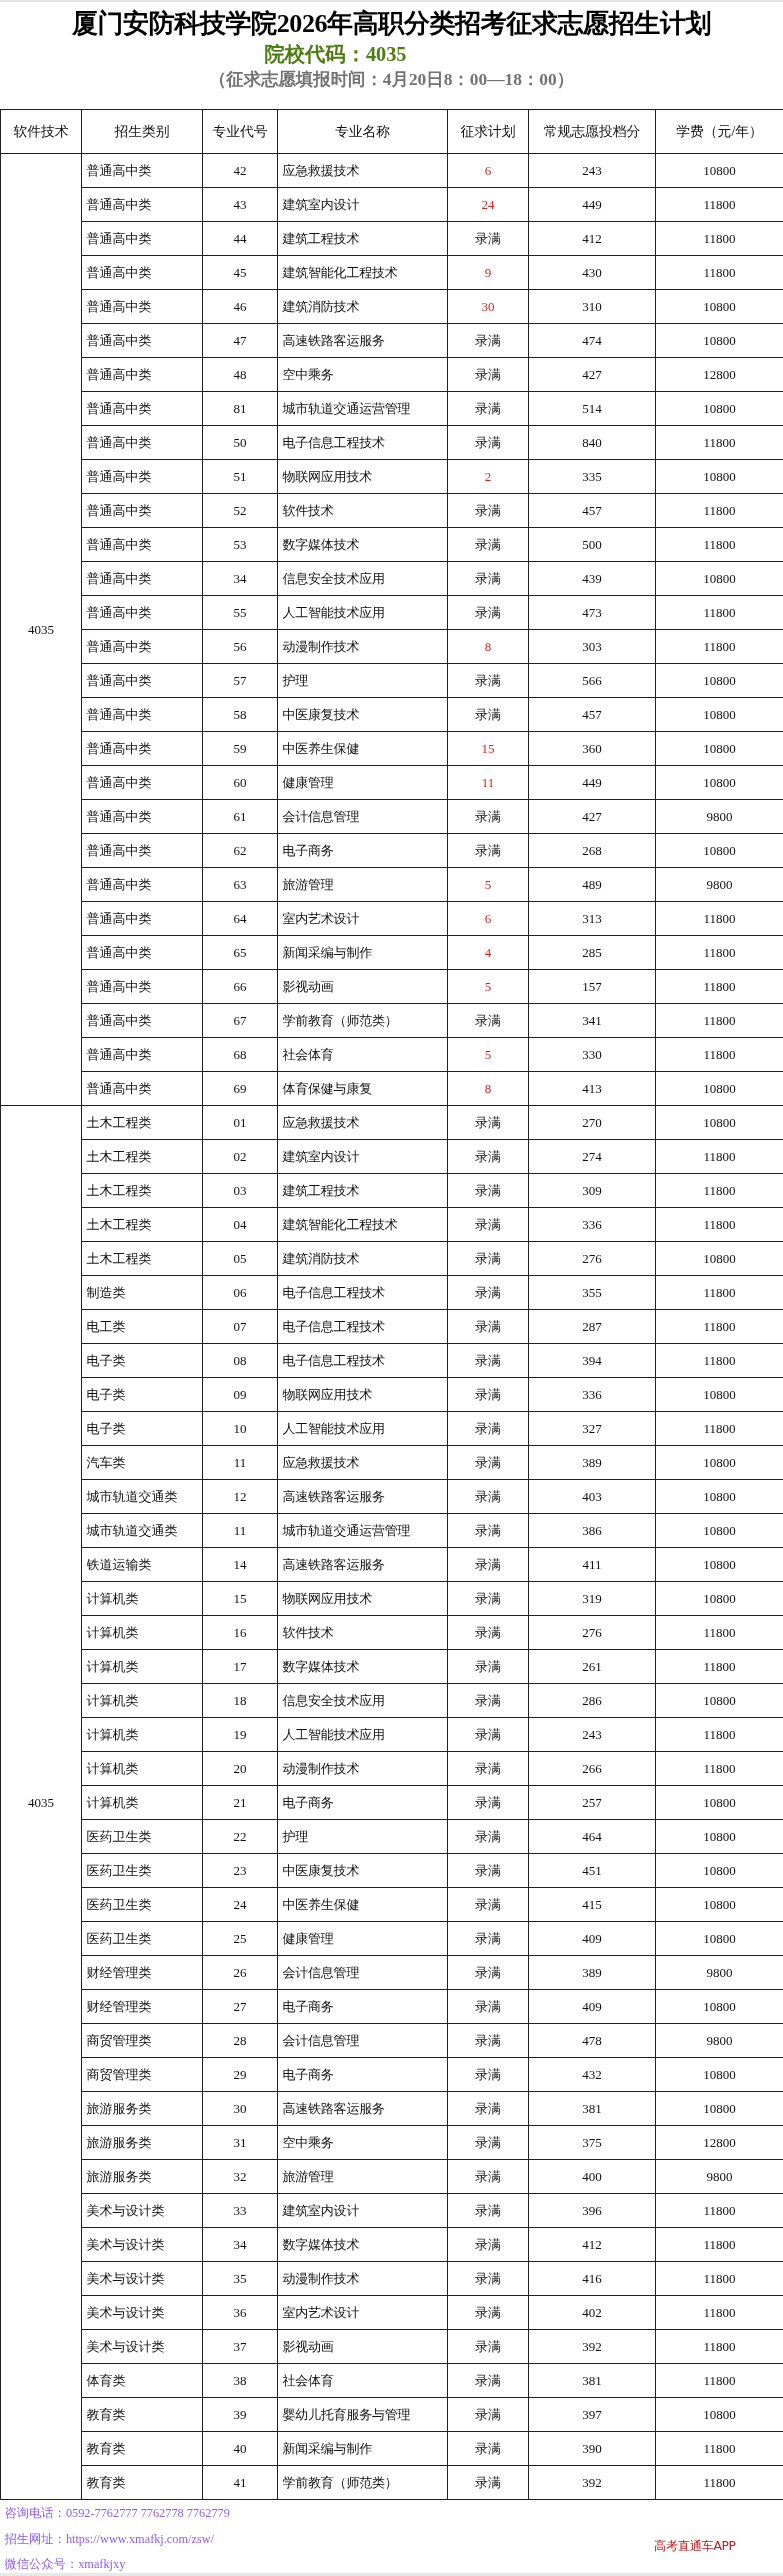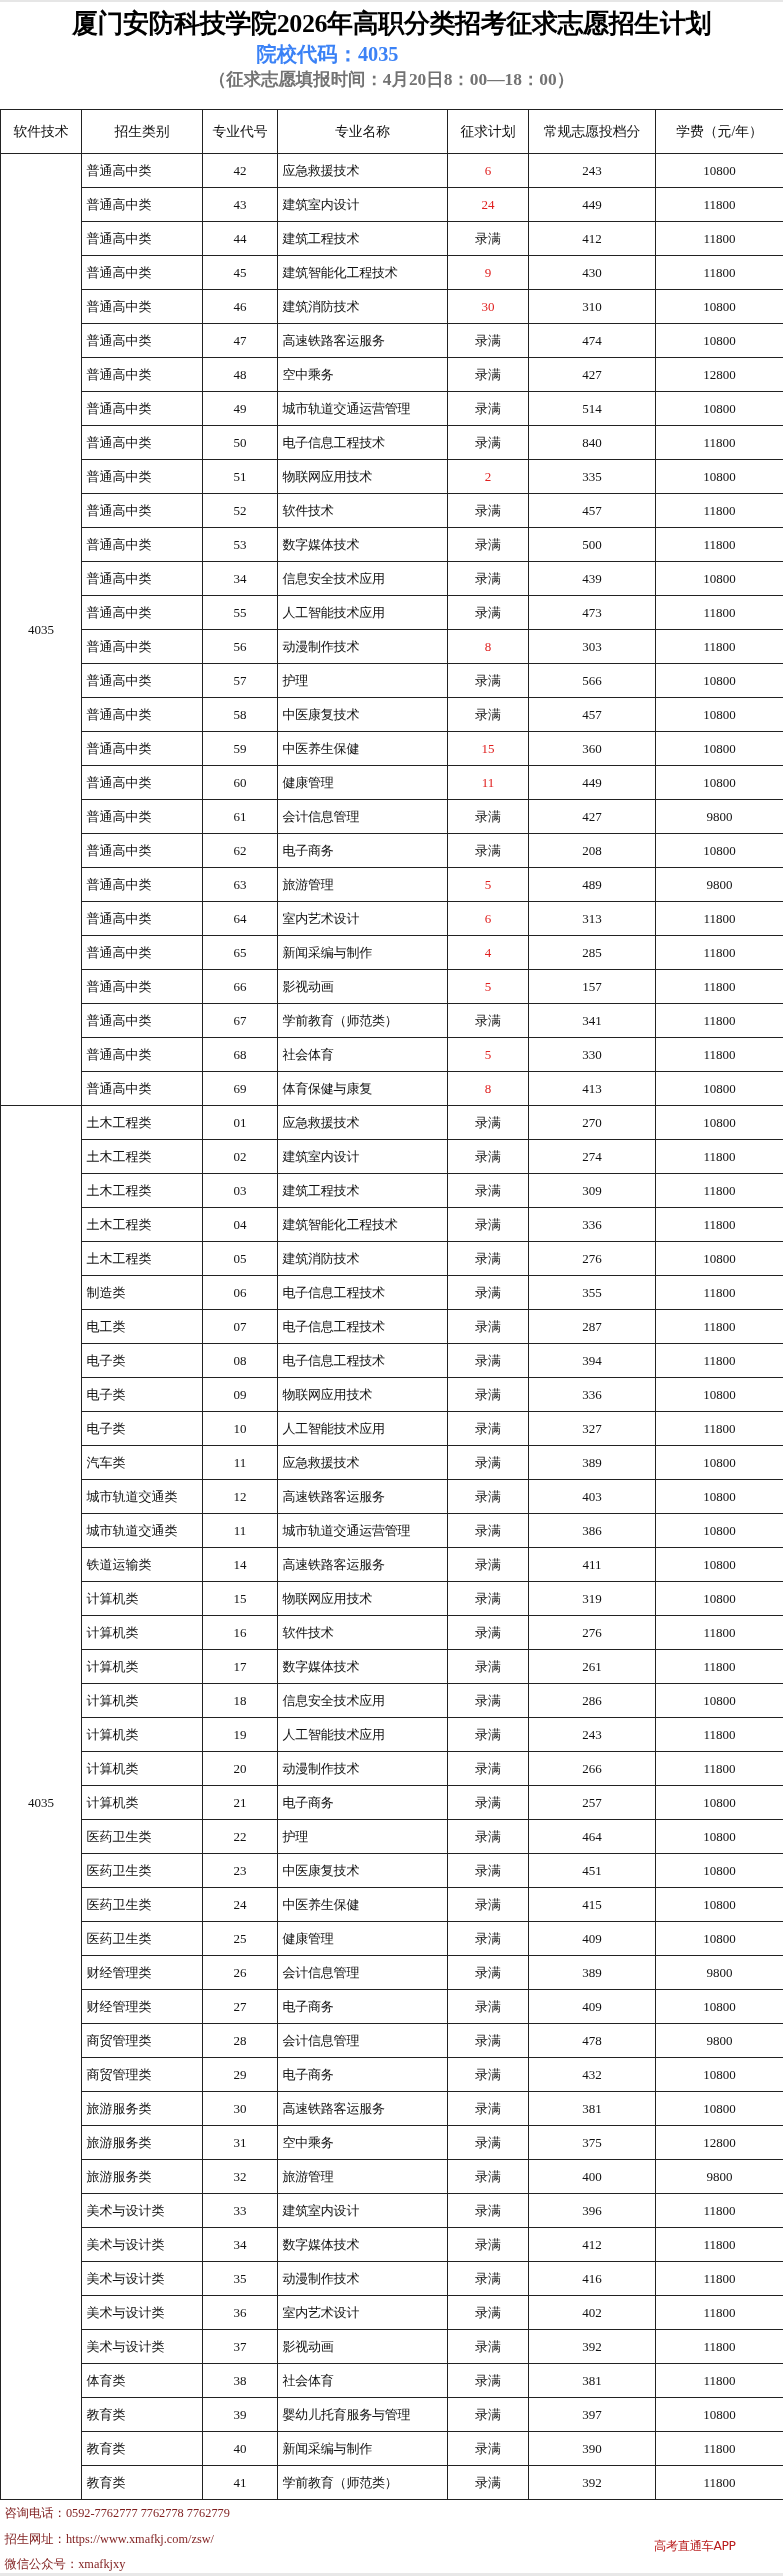--- a/index.html
+++ b/index.html
@@ -8,21 +8,21 @@
     font-family: "Liberation Serif", "DejaVu Serif", serif; color: #111;
   }
   .frame-top { position: absolute; left: 0; top: 0; width: 783px; height: 1.5px; background: #e6e6e6; }
   .frame-bottom { position: absolute; left: 0; top: 2573px; width: 783px; height: 2.9px; background: #e8e8e8; }
   .title {
     position: absolute; left: 0; top: 5.8px; width: 783px; text-align: center;
     font-size: 26px; font-weight: bold; line-height: 35px; letter-spacing: -0.4px; color: #000;
   }
   .subtitle {
     position: absolute; left: 0; top: 42px; width: 655px; text-align: center;
-    font-size: 20.3px; font-weight: bold; line-height: 25px; color: #3b82f6;
+    font-size: 20.3px; font-weight: bold; line-height: 25px; color: #4d7c0f; padding-left: 8px;
   }
   .time-note {
     position: absolute; left: 0; top: 68px; width: 783px; text-align: center;
     font-size: 17.4px; font-weight: bold; line-height: 22px; color: #737373;
   }
   table.plan {
     position: absolute; left: 0; top: 109px; width: 782px;
     border-collapse: collapse; table-layout: fixed;
     font-family: "Liberation Serif", "DejaVu Serif", serif;
   }
@@ -33,21 +33,21 @@
     height: 43px; font-size: 13.8px; font-weight: normal; text-align: center; color: #111;
   }
   table.plan td {
     height: 33px; font-size: 13px; color: #111; text-align: center;
   }
   td.school { font-size: 13px; vertical-align: middle; }
   td.cat { text-align: left !important; padding-left: 4.4px !important; }
   td.major { text-align: left !important; padding-left: 4.4px !important; letter-spacing: -0.2px; }
   td.plan-red { color: #e0201f !important; }
   .footer-line {
-    position: absolute; left: 4.4px; font-size: 12.3px; line-height: 16px; color: #7f1d1d;
+    position: absolute; left: 4.4px; font-size: 12.3px; line-height: 16px; color: #8b5cf6;
     font-family: "Liberation Serif", "DejaVu Serif", serif;
   }
   .watermark {
     position: absolute; left: 654px; top: 2538px; font-size: 12.3px; color: #b91c1c;
     font-family: "DejaVu Sans", sans-serif; letter-spacing: -0.4px;
   }
 </style>
 </head>
 <body>
 
@@ -131,21 +131,21 @@
       <tr style="height: 34px;">
         <td class="cat">普通高中类</td>
         <td>48</td>
         <td class="major">空中乘务</td>
         <td>录满</td>
         <td>427</td>
         <td>12800</td>
       </tr>
       <tr style="height: 34px;">
         <td class="cat">普通高中类</td>
-        <td>49</td>
+        <td>81</td>
         <td class="major">城市轨道交通运营管理</td>
         <td>录满</td>
         <td>514</td>
         <td>10800</td>
       </tr>
       <tr style="height: 34px;">
         <td class="cat">普通高中类</td>
         <td>50</td>
         <td class="major">电子信息工程技术</td>
         <td>录满</td>
@@ -238,21 +238,21 @@
         <td class="major">会计信息管理</td>
         <td>录满</td>
         <td>427</td>
         <td>9800</td>
       </tr>
       <tr style="height: 34px;">
         <td class="cat">普通高中类</td>
         <td>62</td>
         <td class="major">电子商务</td>
         <td>录满</td>
-        <td>208</td>
+        <td>268</td>
         <td>10800</td>
       </tr>
       <tr style="height: 34px;">
         <td class="cat">普通高中类</td>
         <td>63</td>
         <td class="major">旅游管理</td>
         <td class="plan-red">5</td>
         <td>489</td>
         <td>9800</td>
       </tr>

